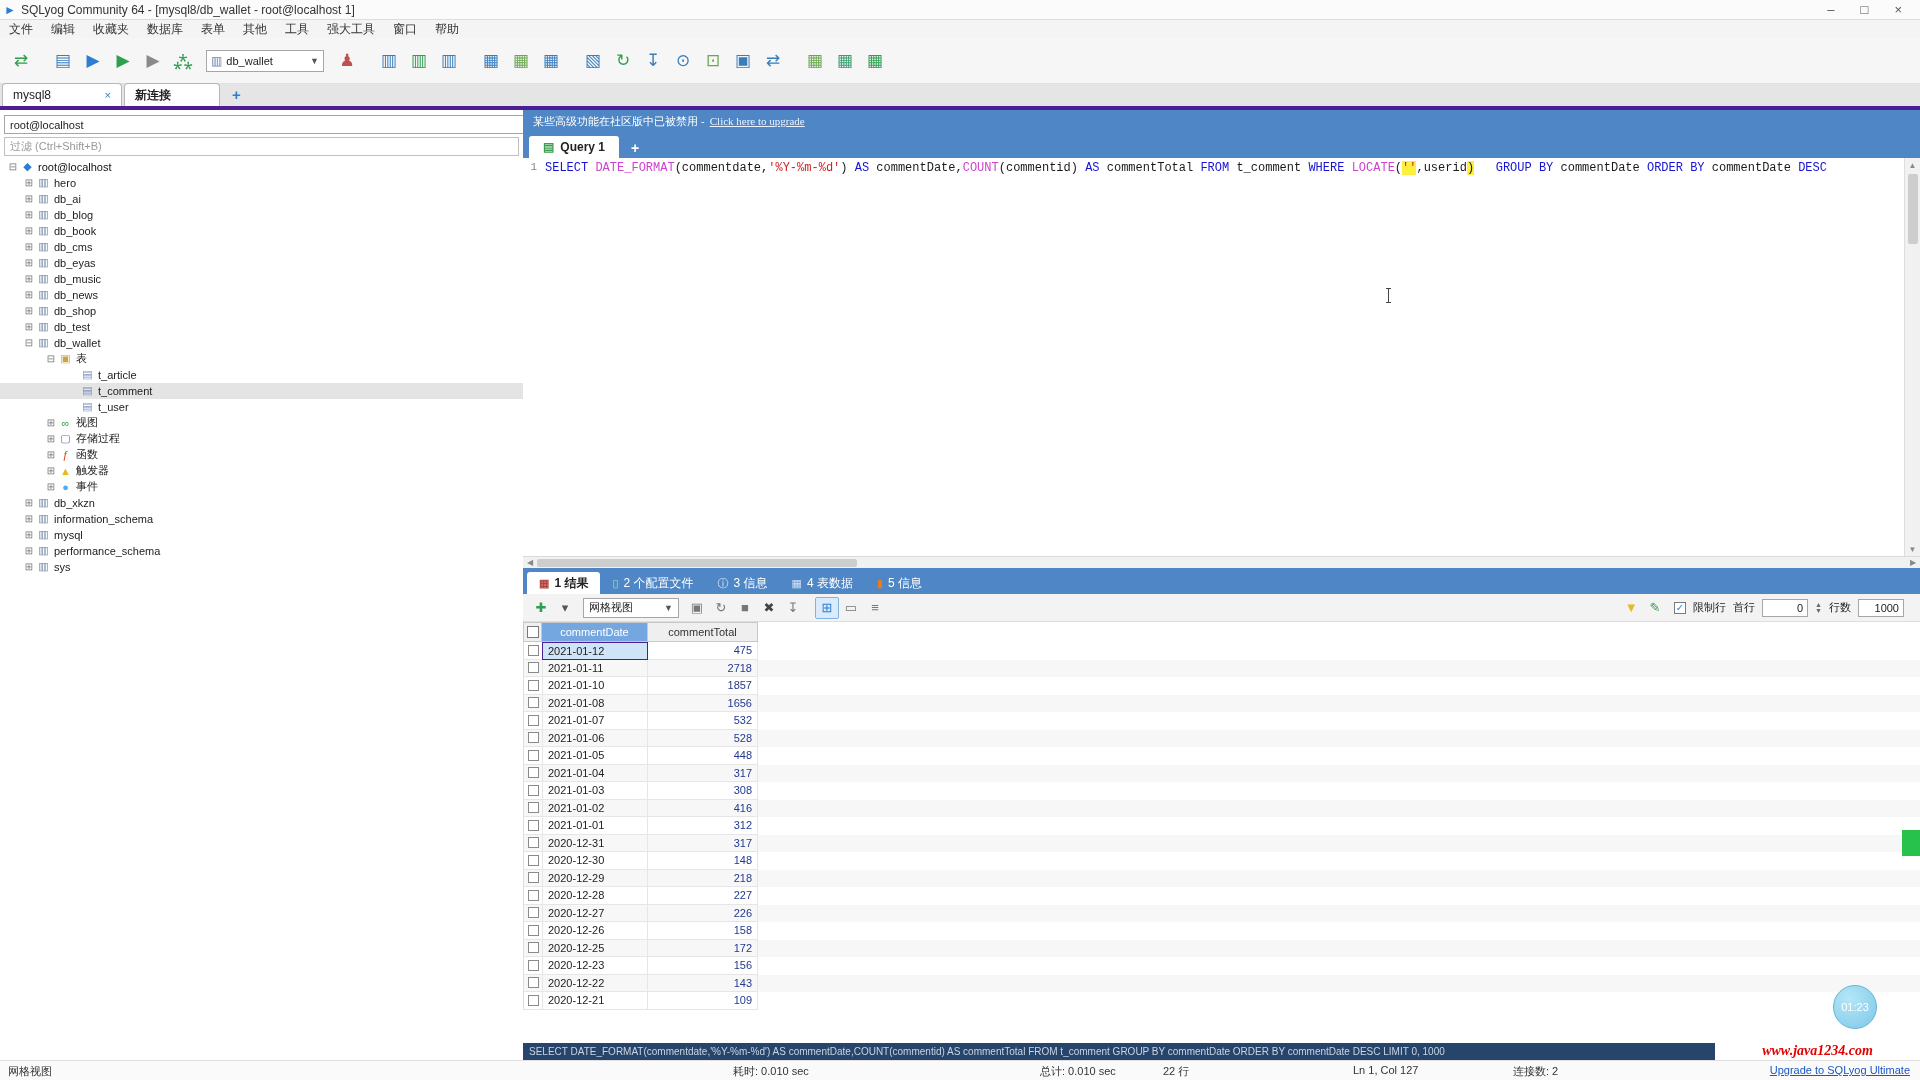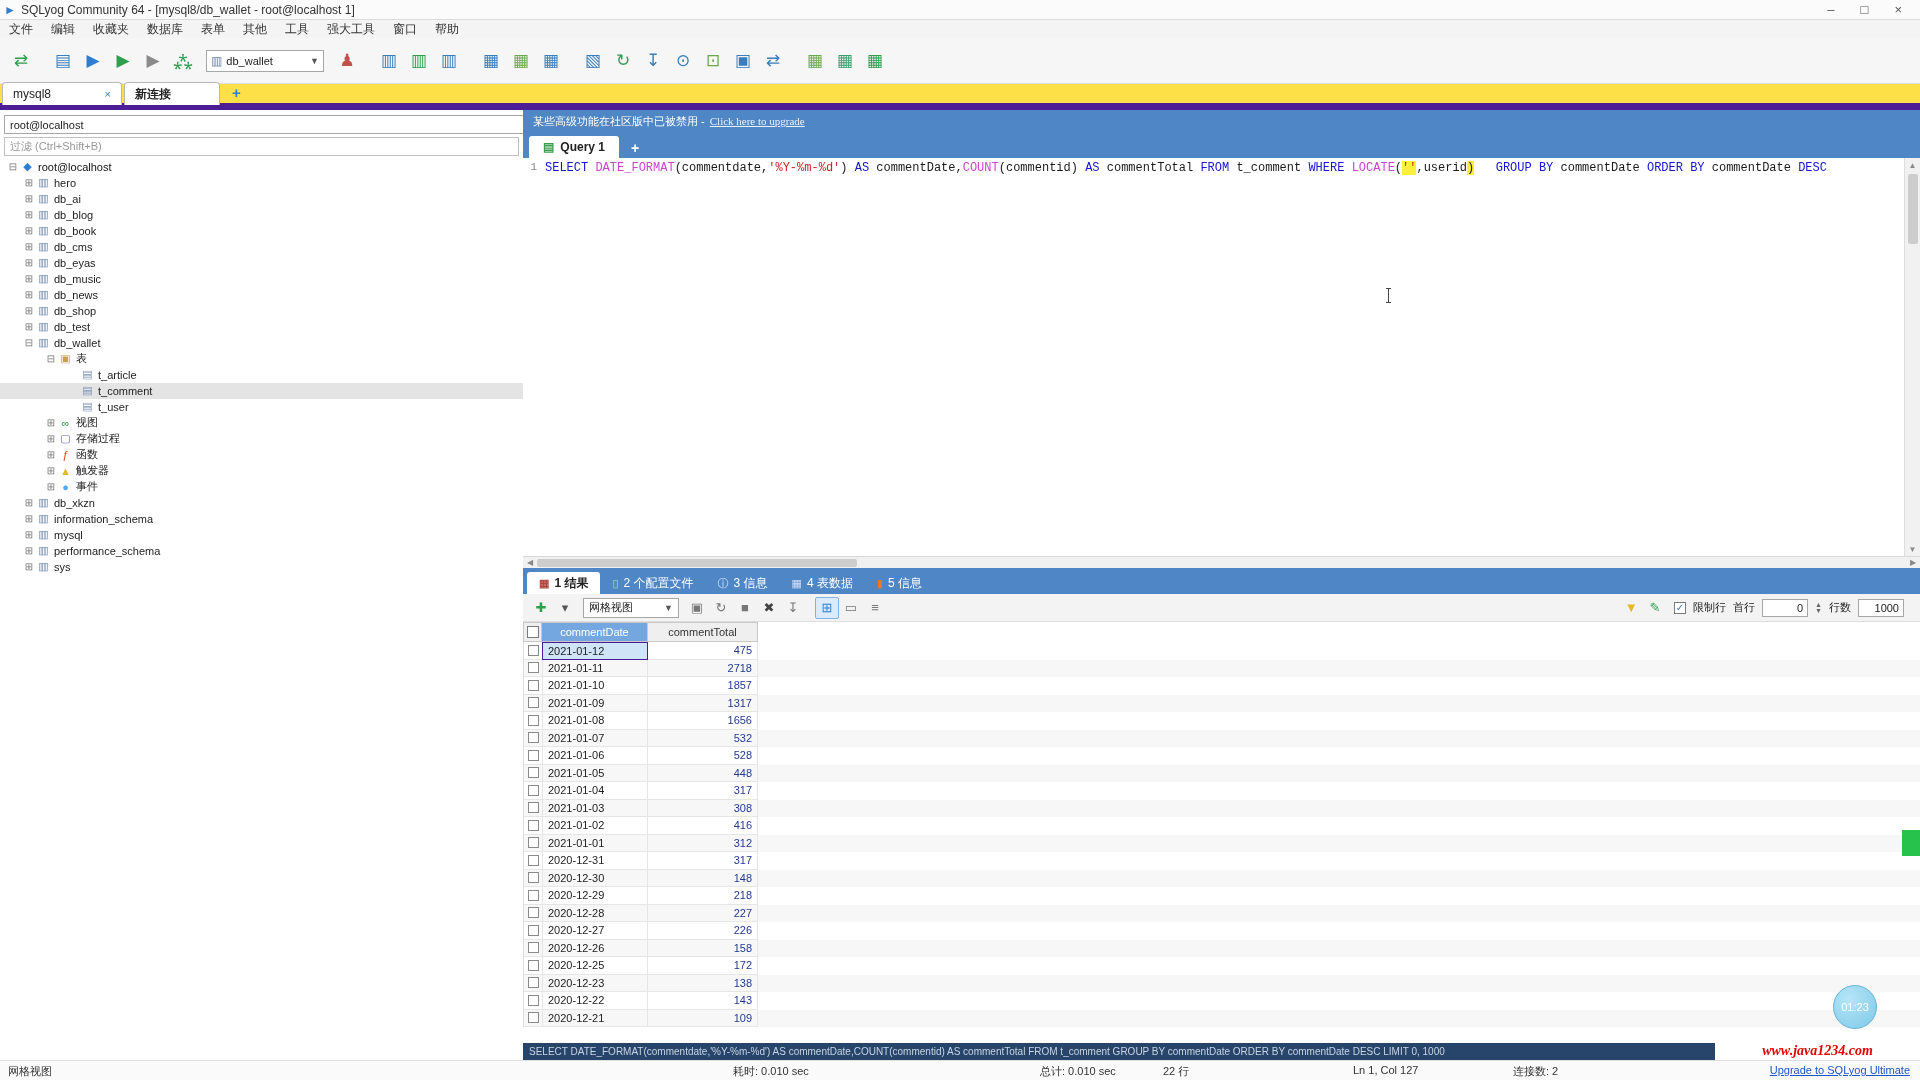--- a/index.html
+++ b/index.html
@@ -29,22 +29,22 @@
          font-size:17px; border:1px solid transparent; border-radius:3px; }
   .tbi.sep { width:12px; visibility:hidden; }
   .tbi .g { pointer-events:none; }
   #db-combo { width:118px; height:22px; border:1px solid #a6a6a6; background:#fff;
               display:flex; align-items:center; font-size:11px; padding:0 4px; margin:0 8px; }
   #db-combo .dbc-icon { color:#6b86ab; margin-right:4px; font-size:12px; }
   #db-combo .arrow { margin-left:auto; color:#555; font-size:9px; }
 
   
   #conntabs { position:absolute; left:0; top:84px; width:1920px; height:26px;
-              background:#fde047; border-bottom:7px solid #4c1d95;
-              display:flex; align-items:center; padding-left:2px; font-size:12px; }
+              background:#e5e5e5; border-bottom:4px solid #4c1d95;
+              display:flex; align-items:flex-end; padding-left:2px; font-size:12px; }
   .ctab { height:23px; display:flex; align-items:center; padding:0 10px;
           border:1px solid #b8b8b8; border-bottom:none; border-radius:4px 4px 0 0;
           background:#fff; margin-right:2px; min-width:120px; }
   .ctab .cx { margin-left:auto; color:#2d7dd2; font-size:11px; padding-left:14px; }
   .ctab.bold { font-weight:bold; min-width:96px; }
   .cadd { color:#2d7dd2; font-weight:bold; font-size:15px; padding:0 10px 3px; }
 
   
   #leftpanel { position:absolute; left:0; top:112px; width:590px; height:931px;
                background:#fff; border-right:1px solid #b5b5b5; overflow:hidden; }
@@ -612,25 +612,20 @@
           <span class="gcell gdate">2021-01-11</span>
           <span class="gcell gtotal">2718</span>
         </div>
         <div class="grow">
           <span class="gcb"></span>
           <span class="gcell gdate">2021-01-10</span>
           <span class="gcell gtotal">1857</span>
         </div>
         <div class="grow">
           <span class="gcb"></span>
-          <span class="gcell gdate">2021-01-09</span>
-          <span class="gcell gtotal">1317</span>
-        </div>
-        <div class="grow">
-          <span class="gcb"></span>
           <span class="gcell gdate">2021-01-08</span>
           <span class="gcell gtotal">1656</span>
         </div>
         <div class="grow">
           <span class="gcb"></span>
           <span class="gcell gdate">2021-01-07</span>
           <span class="gcell gtotal">532</span>
         </div>
         <div class="grow">
           <span class="gcb"></span>
@@ -693,21 +688,21 @@
           <span class="gcell gtotal">158</span>
         </div>
         <div class="grow">
           <span class="gcb"></span>
           <span class="gcell gdate">2020-12-25</span>
           <span class="gcell gtotal">172</span>
         </div>
         <div class="grow">
           <span class="gcb"></span>
           <span class="gcell gdate">2020-12-23</span>
-          <span class="gcell gtotal">138</span>
+          <span class="gcell gtotal">156</span>
         </div>
         <div class="grow">
           <span class="gcb"></span>
           <span class="gcell gdate">2020-12-22</span>
           <span class="gcell gtotal">143</span>
         </div>
         <div class="grow">
           <span class="gcb"></span>
           <span class="gcell gdate">2020-12-21</span>
           <span class="gcell gtotal">109</span>

